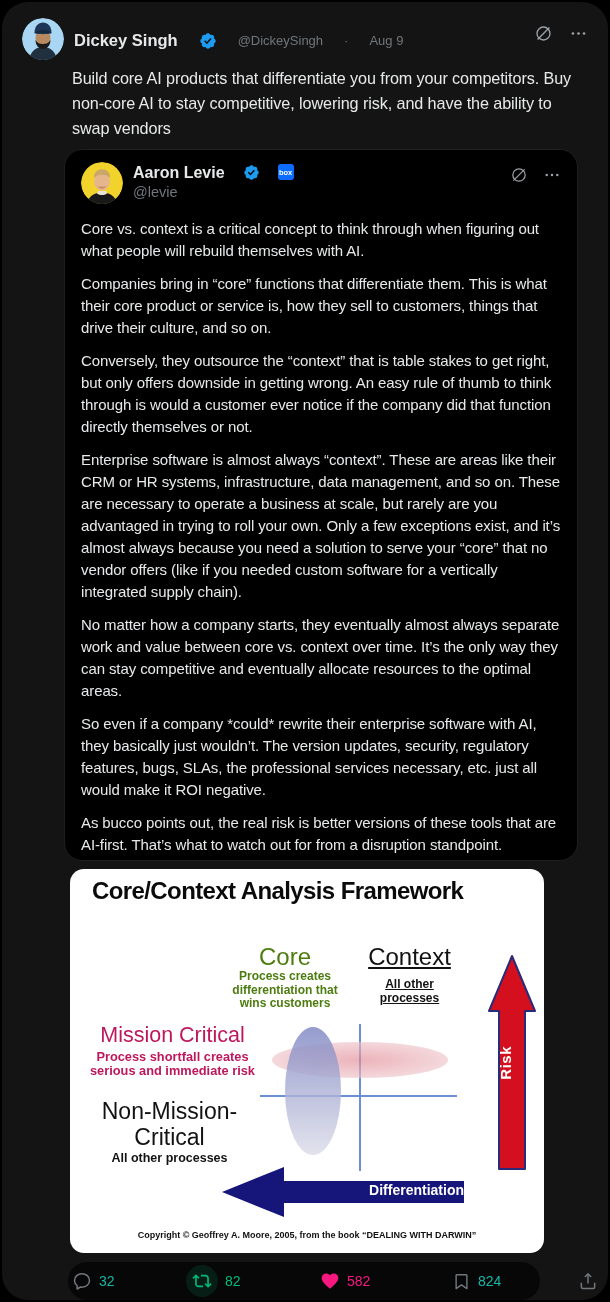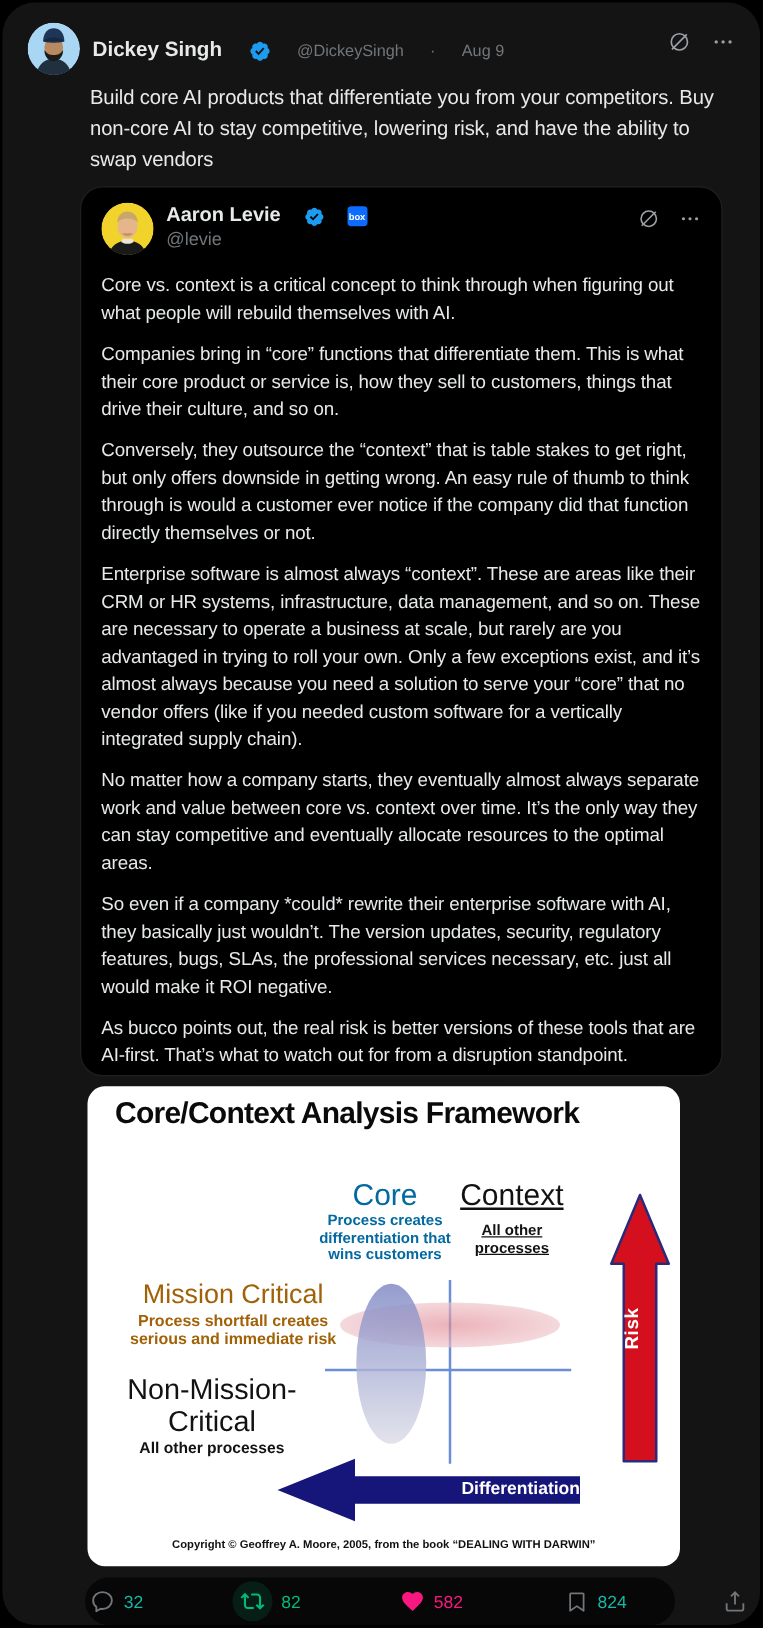--- a/index.html
+++ b/index.html
@@ -17,44 +17,44 @@
   .meta { color:#71767b; font-size:13px; }
   .hdr-icons { position:absolute; right:20px; top:22px; display:flex; align-items:center; gap:16px; }
 
   .mt-text { margin:6px 34px 8px 70px; color:#e7e9ea; font-size:16.2px; line-height:25px; letter-spacing:-0.1px; }
 
   
   .quote { position:relative; margin-left:62px; width:514px; height:712px; background:#000;
            border:1px solid #1c2023; border-radius:18px; padding:12px 16px; overflow:hidden; }
   .q-header { display:flex; }
   .q-namecol { margin-left:10px; padding-top:2px; }
-  .q-name-row { display:flex; align-items:center; gap:18px; }
+  .q-name-row { display:flex; align-items:flex-start; gap:18px; }
   .q-name { color:#e7e9ea; font-weight:bold; font-size:16px; }
   .q-handle { color:#71767b; font-size:14.5px; margin-top:2px; }
   .q-icons { position:absolute; right:16px; top:16px; display:flex; align-items:center; gap:15px; }
   .box-badge { display:inline-flex; align-items:center; justify-content:center; width:16px; height:16px;
                background:#0b6cff; border-radius:3px; color:#fff; font-size:7.5px; font-weight:bold; }
   .q-body { margin-top:14px; color:#e7e9ea; font-size:15px; line-height:22px; letter-spacing:-0.1px; }
   .q-body p + p { margin-top:11px; }
 
   
   .media { position:relative; margin:8px 0 0 68px; width:474px; height:384px; background:#ffffff;
            border-radius:14px; overflow:hidden; }
   .dg-title { position:absolute; left:22px; top:8px; font-size:24px; font-weight:800; color:#0a0a0a; letter-spacing:-0.6px; }
   .dg-svg { position:absolute; left:0; top:0; }
   .dg-block { position:absolute; text-align:center; }
-  .dg-core { left:163px; top:74px; width:150px; color:#0369a1; }
+  .dg-core { left:140px; top:74px; width:150px; color:#4d7c0f; }
   .dg-core .big { font-size:24px; line-height:27px; }
   .dg-context { left:272px; top:74px; width:135px; color:#121212;text-decoration:underline; }
   .dg-context .big { font-size:24px; line-height:27px; }
   .dg-sub { font-size:12px; font-weight:bold; line-height:13.5px; }
   .dg-sub.it { }
   .dg-context .dg-sub { line-height:14px; }
   .dg-context .gap { margin-top:7px; }
-  .dg-mission { left:24px; top:154px; width:185px; color:#a16207; }
+  .dg-mission { left:10px; top:154px; width:185px; color:#be185d; }
   .dg-mission .big { font-size:21.5px; line-height:24px; }
   .dg-mission .dg-sub { font-size:12.8px; line-height:13.5px; }
   .dg-nonmission { left:2px; top:229px; width:195px; color:#121212; }
   .dg-nonmission .big { font-size:23px; line-height:26px; }
   .dg-nonmission .dg-sub { font-size:12.5px; }
   .dg-risk { position:absolute; left:427px; top:177px; writing-mode:vertical-rl; transform:rotate(180deg);
              color:#fff; font-weight:bold; font-size:15px; letter-spacing:0.5px; }
   .dg-diff { position:absolute; left:214px; top:313px; width:180px; height:20px; text-align:right;
              color:#fff; font-weight:bold; font-size:14px; }
   .dg-copy { position:absolute; left:0; right:0; bottom:13px; text-align:center; font-size:9px; font-weight:bold; color:#111; }

